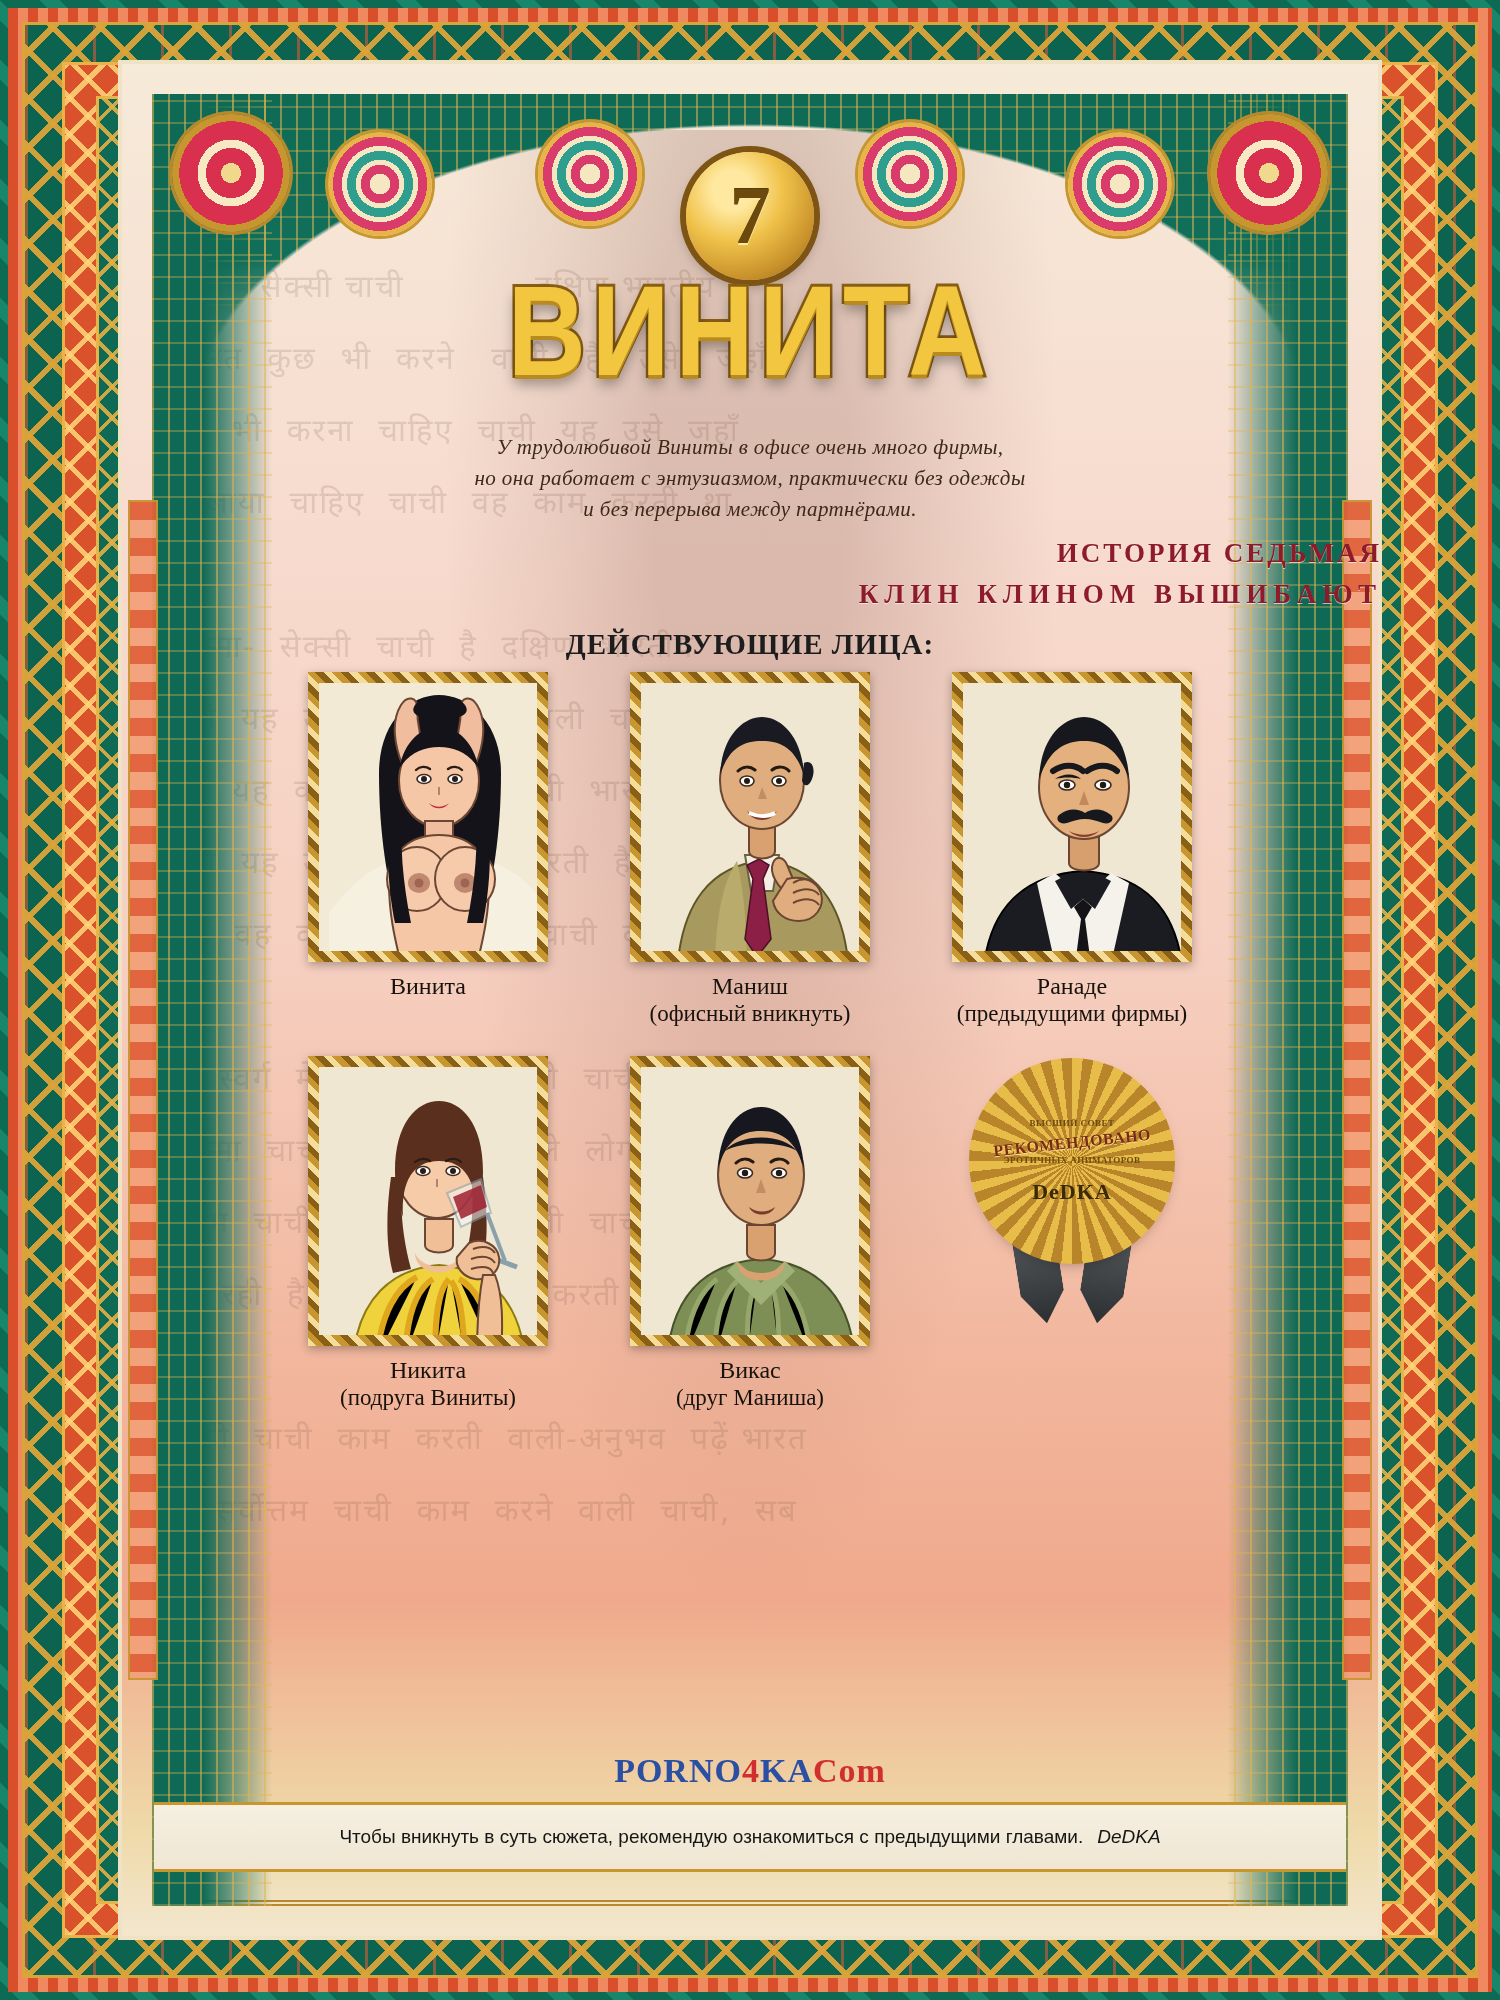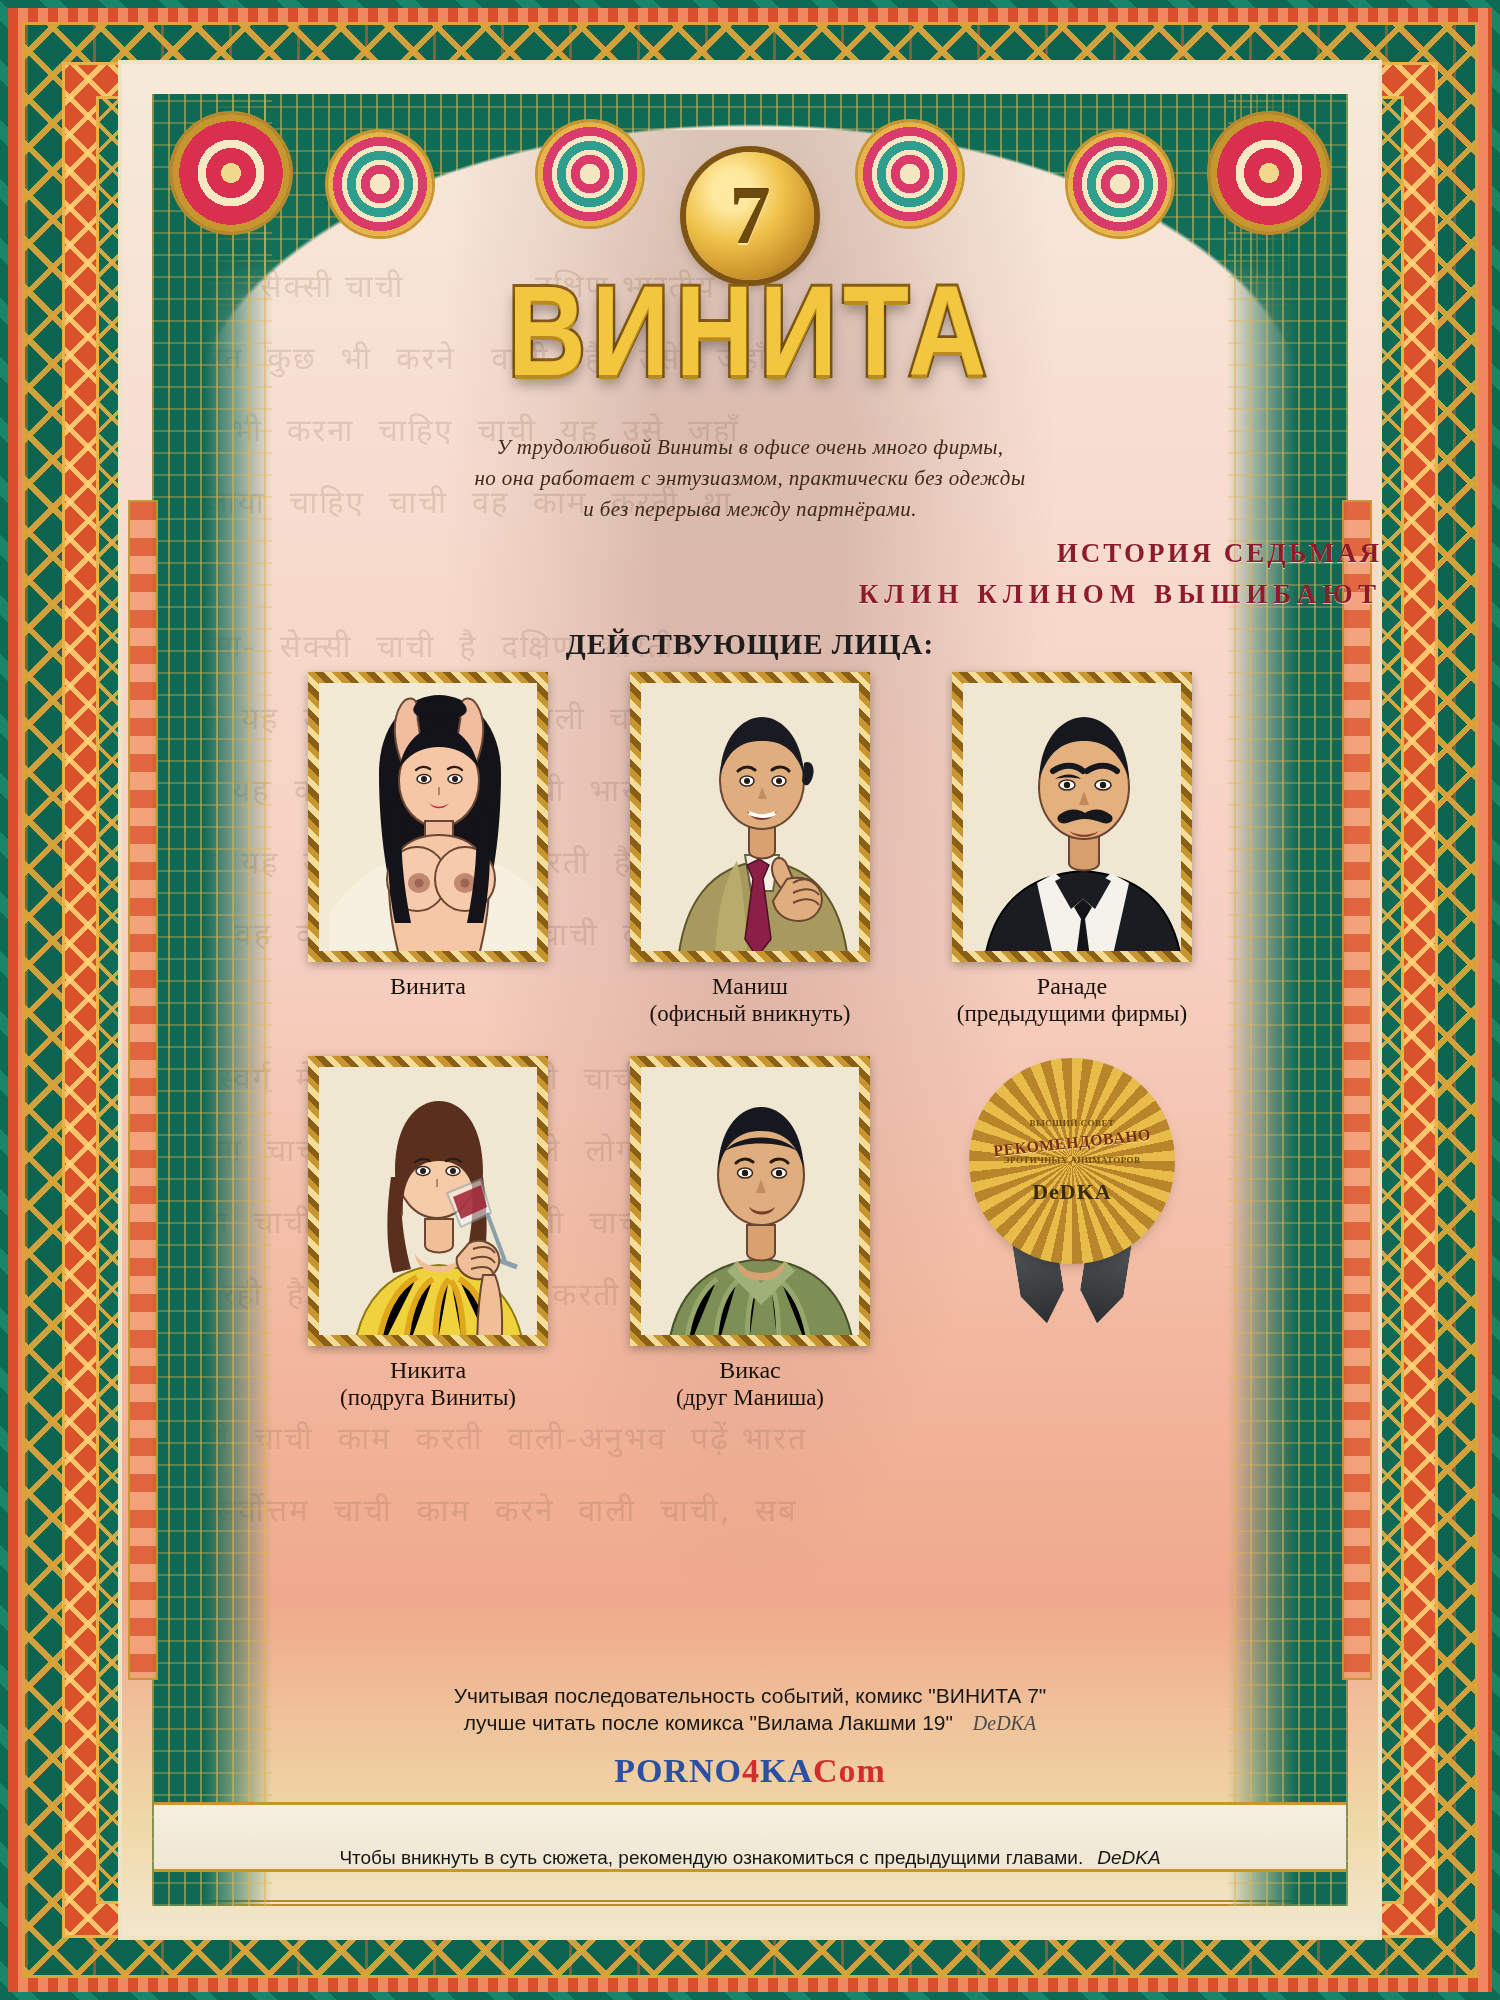--- a/index.html
+++ b/index.html
@@ -307,21 +307,21 @@
   }
   .site .a{color:#2b4fa2;}
   .site .b{color:#d12f2f;}
   .site .c{color:#2b4fa2;}
   .site .d{color:#d12f2f;}
   .foot-bar{
     position:absolute;left:36px;right:36px;top:1742px;height:64px;
     background:linear-gradient(180deg,#f6f0e2,#efe6d2);
     border-top:3px solid #c8962f;
     border-bottom:3px solid #c8962f;
-    display:flex;align-items:flex-end;justify-content:center;
+    display:flex;align-items:center;justify-content:center;
     z-index:6;
   }
   .foot-bar span{
     font-family:"Liberation Sans", sans-serif;font-size:19px;color:#161616;
   }
 
   
   .side-bar{
     position:absolute;top:440px;bottom:260px;width:26px;
     background:repeating-linear-gradient(180deg,#e0613a 0 18px,#f3a179 18px 36px);
@@ -624,27 +624,20 @@
             <div class="seal-main">РЕКОМЕНДОВАНО</div>
             <div class="seal-sub">ЭРОТИЧНЫХ АНИМАТОРОВ</div>
             <div class="seal-brand">DeDKA</div>
           </div>
         </div>
       </div>
 
     </div>
   </div>
 
-  <div class="foot-note">
-    <div>Учитывая последовательность событий, комикс "ВИНИТА 7"</div>
-    <div>
-      <span>лучше читать после комикса "Вилама Лакшми 19"</span>
-      <span class="sig">DeDKA</span>
-    </div>
-  </div>
 
   <div class="site">
     <span class="a">PORNO</span><span class="b">4</span><span class="c">KA</span><span class="d">Com</span>
   </div>
 
   <div class="foot-bar">
     <span>Чтобы вникнуть в суть сюжета, рекомендую ознакомиться с предыдущими главами.</span>
     <span class="sig">DeDKA</span>
   </div>
 

